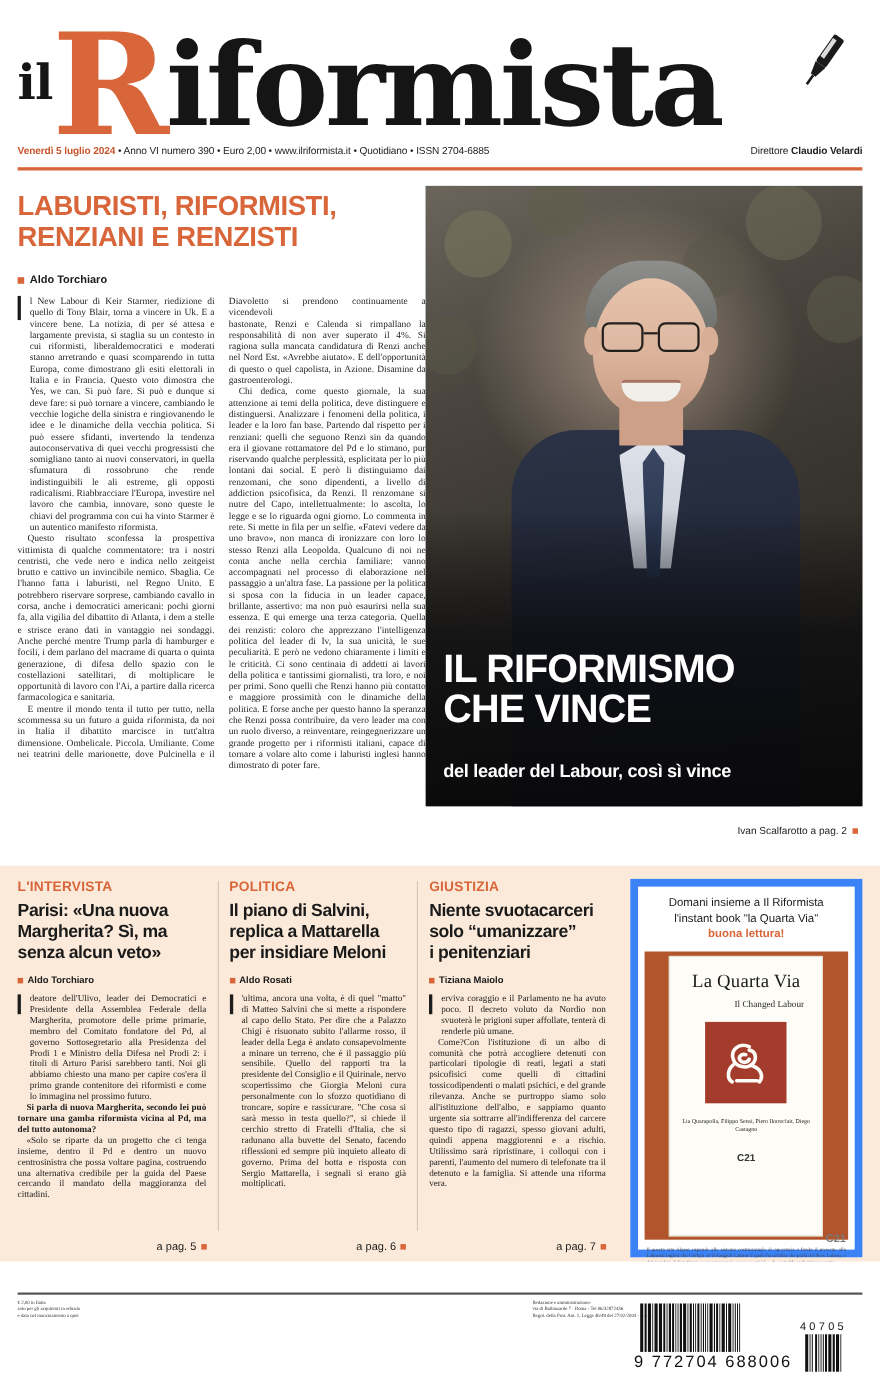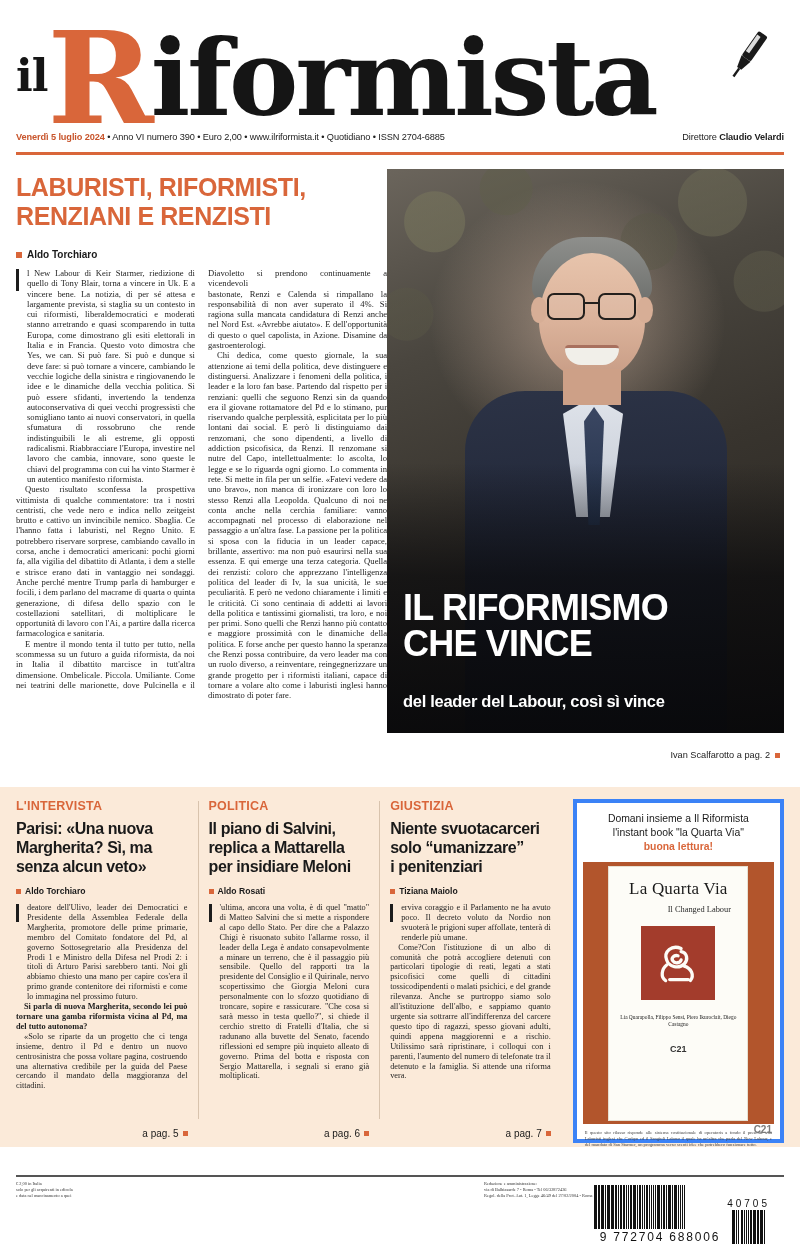--- a/index.html
+++ b/index.html
@@ -219,21 +219,21 @@
   .b-pag {
     position:absolute; right:10px; bottom:8px;
     font-family:"Liberation Sans", sans-serif; font-size:10px; color:#1a1a1a;
     display:flex; align-items:center; gap:4px;
   }
   .b-pag .sq { width:5px; height:5px; }
 
   
   .promo {
     width: 213px; margin-left: 12px;
-    border: 4px solid #3b82f6;
+    border: 7px solid #3b82f6;
     background:#fff;
     padding: 0; position:relative;
     height: 344px;
   }
   .promo-top {
     padding: 9px 8px 8px 8px; text-align:center;
     font-family:"Liberation Sans", sans-serif;
     font-size:10.4px; line-height:14px; color:#1a1a1a;
   }
   .promo-hl { color:#d9663a; font-weight:700; }
@@ -285,21 +285,21 @@
   }
   .footer-rule { height:1.6px; background:#555; margin-top: 28px; }
   .footer-cols { display:flex; justify-content:space-between; padding-top:4px; }
   .footer-text { font-size:4.4px; line-height:6.2px; color:#333; }
   .footer-right { text-align:left; }
   .barcode-wrap { position:absolute; right:30px; top: 38px; display:flex; align-items:flex-end; gap:7px; }
   .bc-main { display:flex; flex-direction:column; align-items:center; }
   .bc-bars { display:flex; align-items:flex-end; height:44px; }
   .bc-bars i { display:block; background:#111; height:100%; }
   .bc-num {
-    font-family:"Liberation Sans", sans-serif; font-size:12px; letter-spacing:1.8px;
+    font-family:"Liberation Sans", sans-serif; font-size:15px; letter-spacing:1.8px;
     margin-top:1px; color:#111;margin-left:40px;
   }
   .bc-addon { display:flex; flex-direction:column; align-items:center; }
   .bc-addon .bc-num { font-size:10px; letter-spacing:3px; margin:0 0 1px 0; }
 </style>
 </head>
 <body>
 
 <div class="masthead">
   <div class="logo-row">

